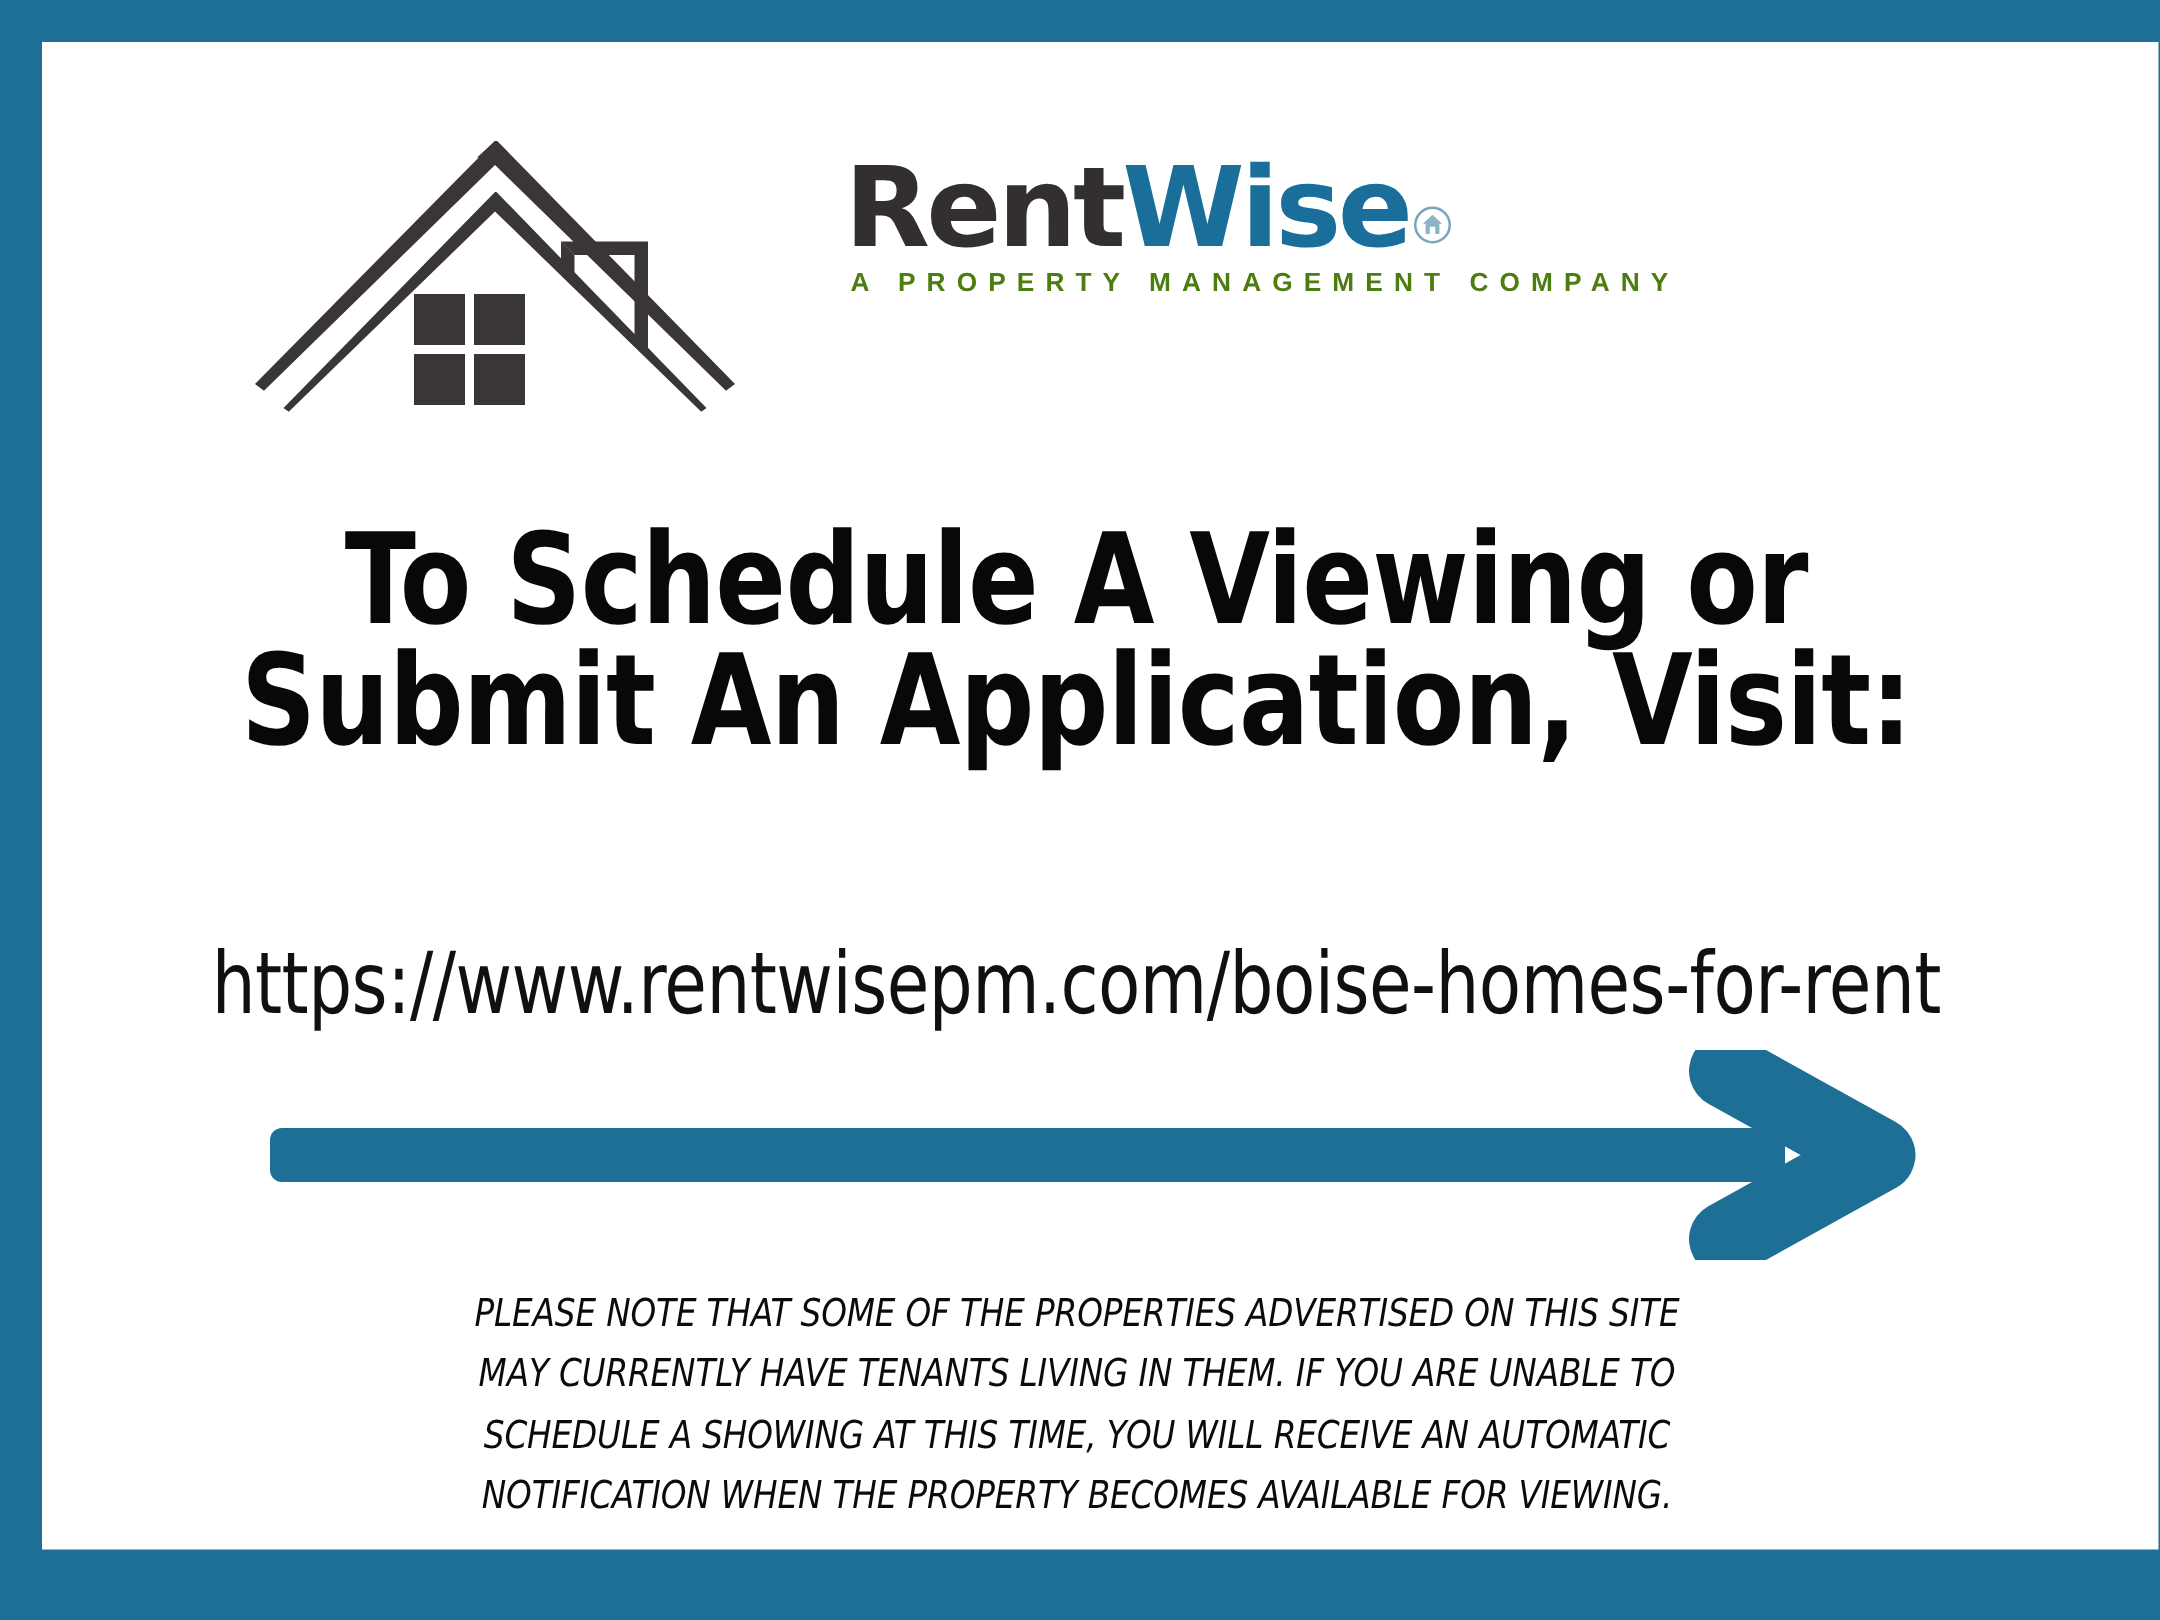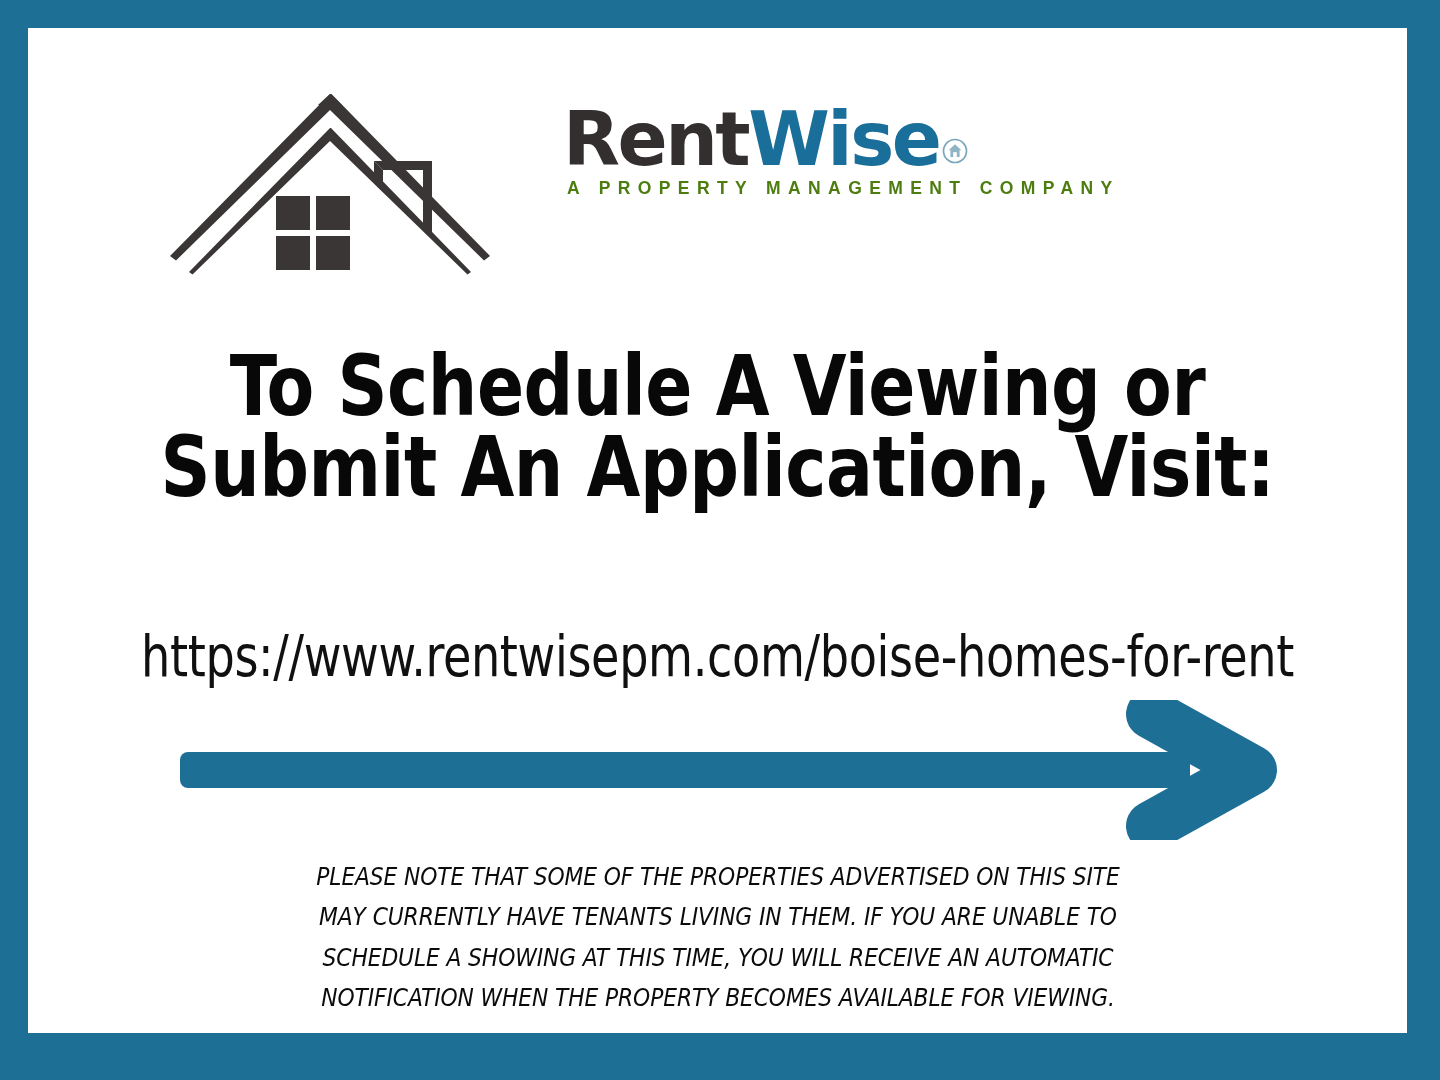--- a/index.html
+++ b/index.html
@@ -23,20 +23,21 @@
     box-sizing: border-box;
   }
   #panel {
     position: absolute;
     left: 28px;
     top: 28px;
     width: 1379px;
     height: 1005px;
     background: #ffffff;
     overflow: hidden;
+    padding-left: 32px;
   }
 
   
   #logo-row {
     position: absolute;
     left: 0;
     top: 52px;
     width: 1379px;
     height: 200px;
   }

